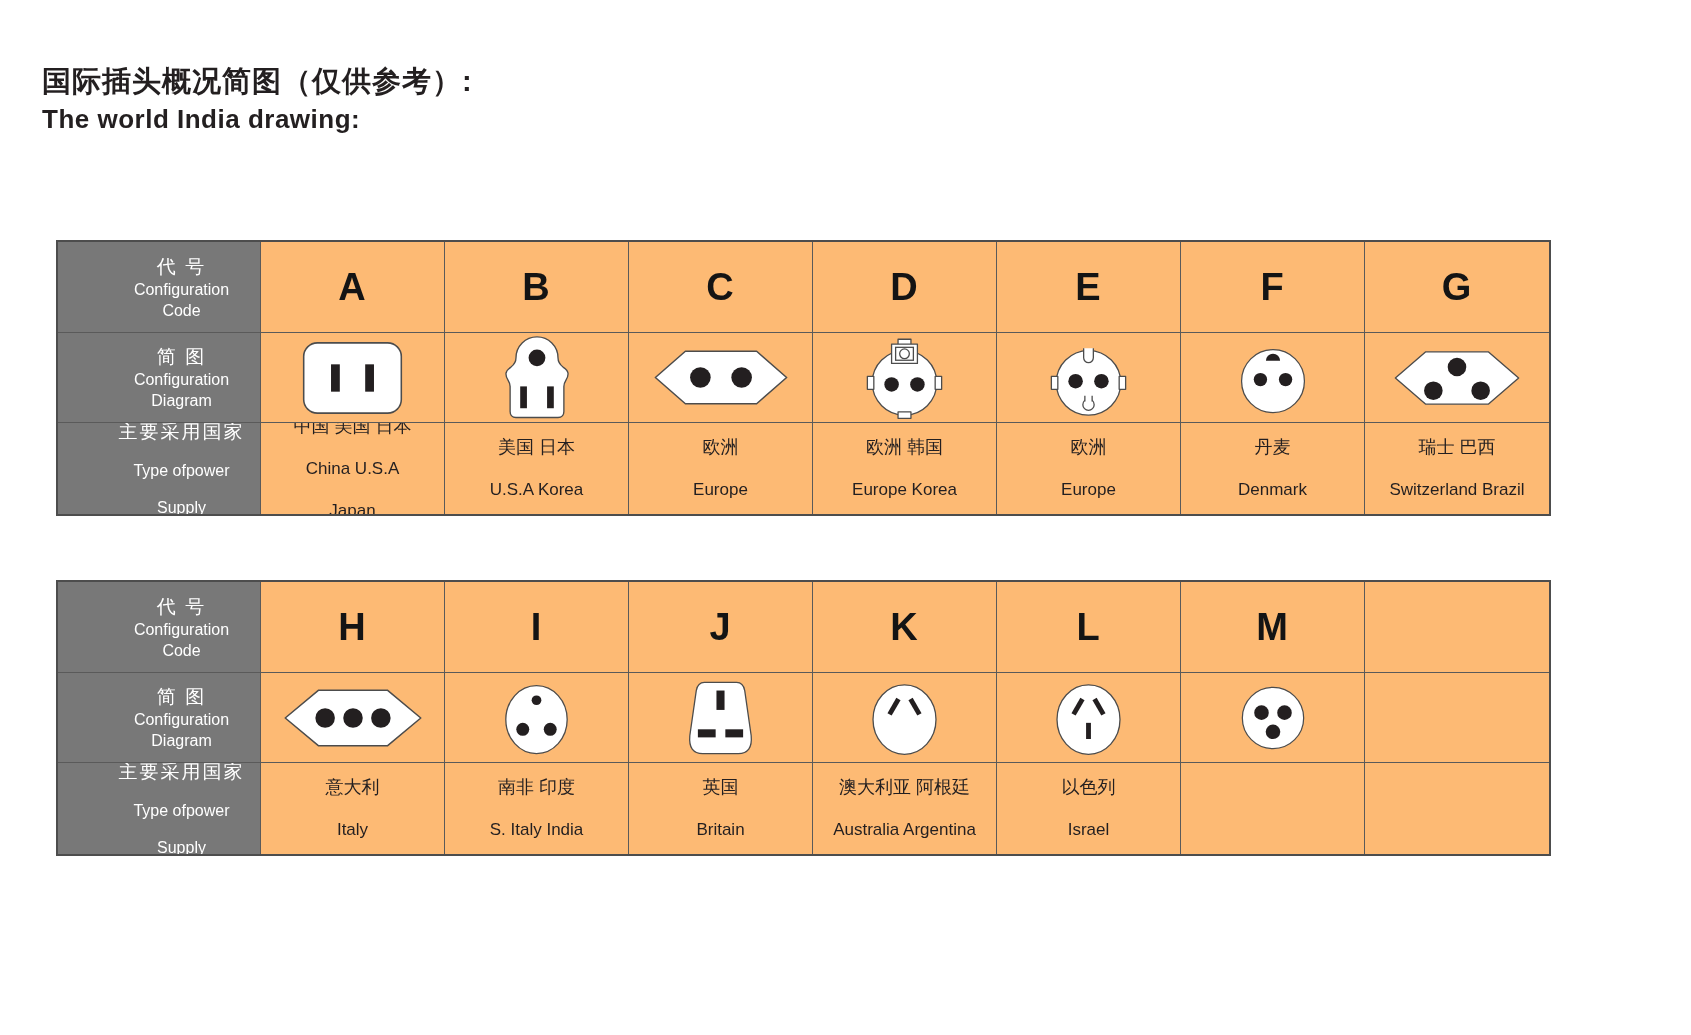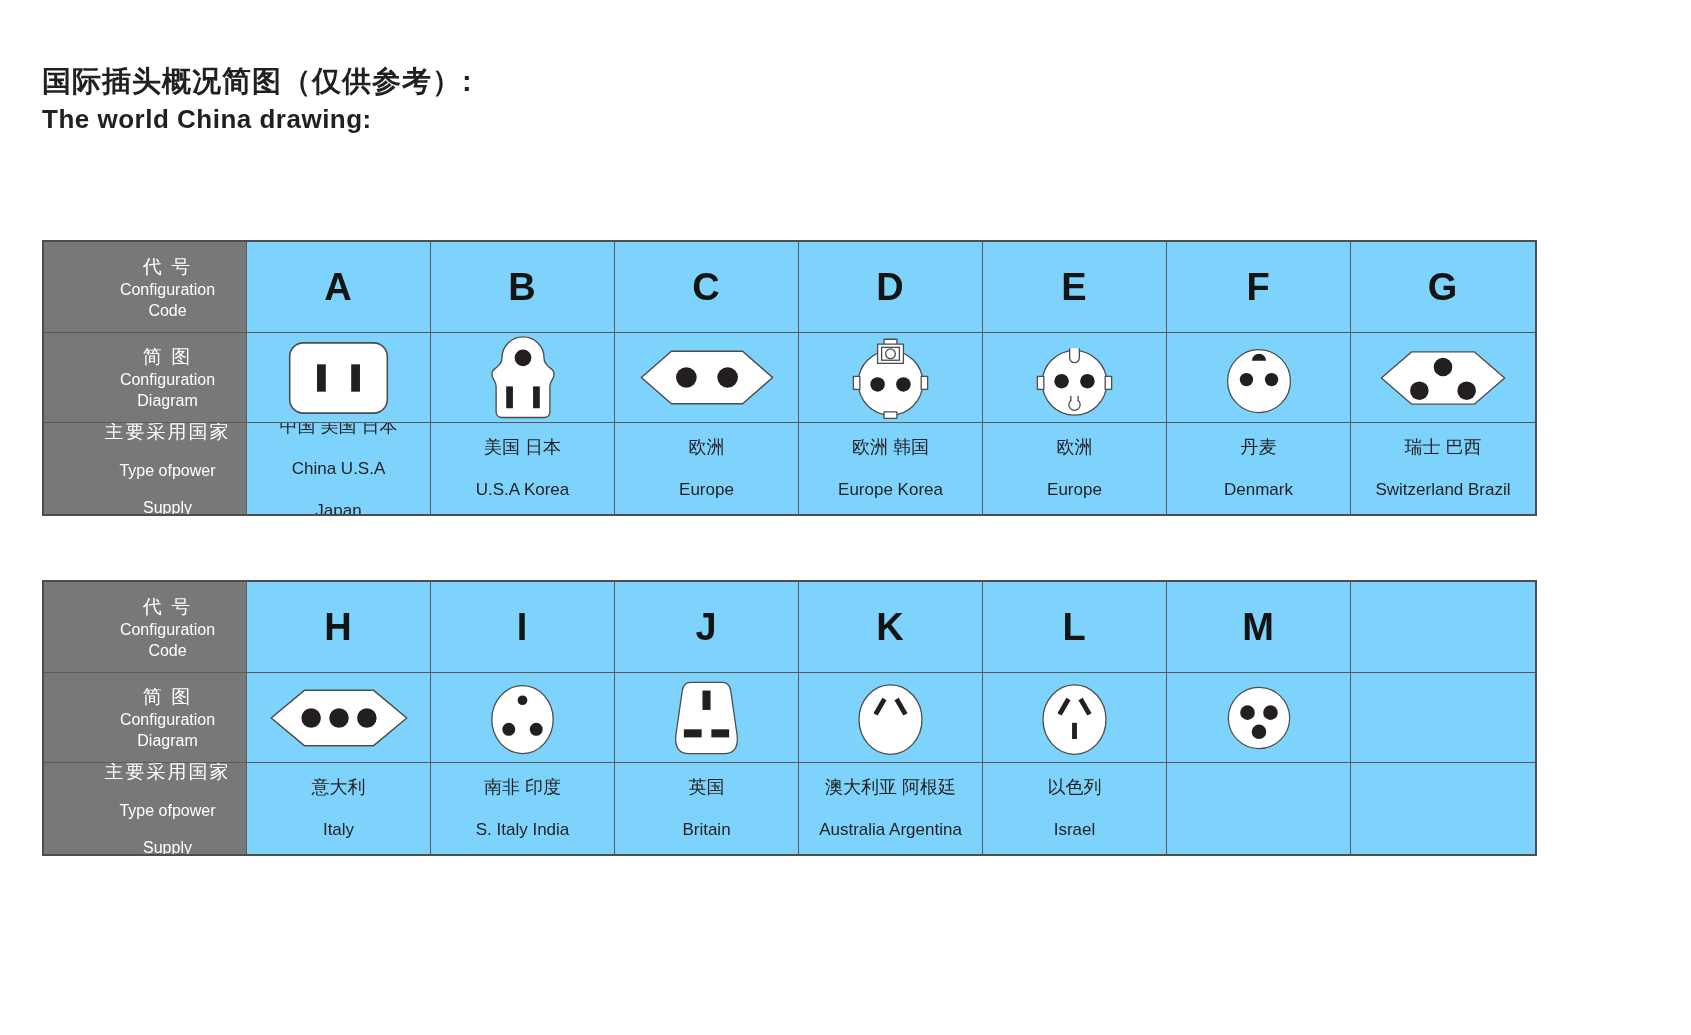--- a/index.html
+++ b/index.html
@@ -3,24 +3,24 @@
 <meta charset="utf-8">
 <style>
   html,body{margin:0;padding:0;background:#fff;}
   *{box-sizing:border-box;}
   .page{position:relative;width:1691px;height:1035px;background:#ffffff;
         font-family:"Liberation Sans","DejaVu Sans",sans-serif;color:#231f20;overflow:hidden;}
   .title{position:absolute;left:42px;top:64px;}
   .title .zh{font-size:29px;font-weight:bold;letter-spacing:1px;line-height:34px;}
   .title .en{font-size:26px;font-weight:bold;letter-spacing:0.5px;line-height:32px;margin-top:5px;}
 
-  .ptable{position:absolute;left:42px;display:grid;
+  .ptable{position:absolute;left:56px;display:grid;
           grid-template-columns:203px repeat(7,184px);
           grid-template-rows:91px 90px 91px;
-          border:2px solid #4d4d4d;background:#7dd3fc;}
+          border:2px solid #4d4d4d;background:#fdba74;}
   .t1{top:240px;}
   .t2{top:580px;}
   .cell{border-right:1px solid #5a5a5a;border-bottom:1px solid #5a5a5a;
         display:flex;flex-direction:column;align-items:center;justify-content:center;
         overflow:hidden;}
   .cell:nth-child(8n){border-right:none;}
   .lastrow{border-bottom:none;gap:16px;}
 
   .labelcell{background:#787878;color:#ffffff;padding-left:45px;text-align:center;}
   .labelcell .zh{font-size:19px;line-height:25px;letter-spacing:2px;}
@@ -38,21 +38,21 @@
   svg .erase{fill:#ffffff;stroke:none;}
   svg .stroke-only{fill:none;stroke:#4c4c4c;stroke-width:1.6;}
 </style>
 </head>
 <body>
 
 <div class="page">
 
   <div class="title">
     <div class="zh">国际插头概况简图（仅供参考）:</div>
-    <div class="en">The world China drawing:</div>
+    <div class="en">The world India drawing:</div>
   </div>
 
   <div class="ptable t1">
 
     <div class="cell labelcell">
       <div class="zh">代  号</div>
       <div class="en">Configuration</div>
       <div class="en">Code</div>
     </div>
     <div class="cell codecell">A</div>

